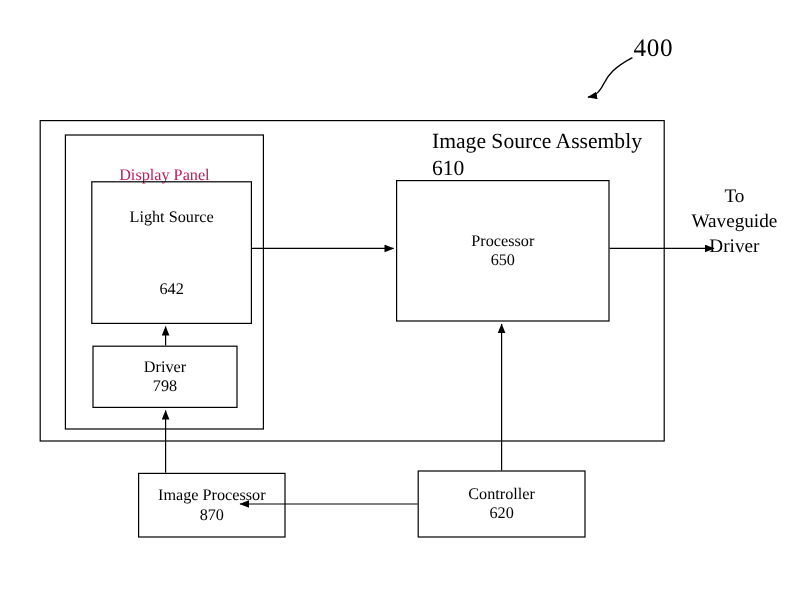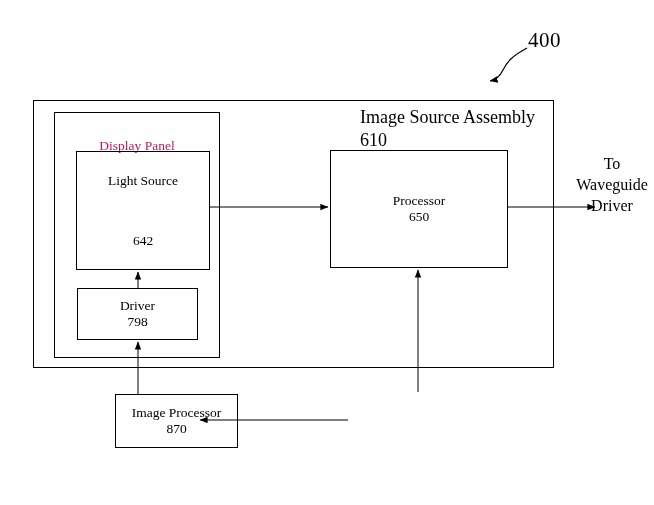--- a/index.html
+++ b/index.html
@@ -96,20 +96,24 @@
   <div class="box centered-label" style="left:330px; top:150px; width:178px; height:118px;">
     <div class="box-title">Processor</div>
     <div class="box-title">650</div>
   </div>
 
   <div class="box centered-label" style="left:75px; top:394px; width:123px; height:54px;margin-left:40px;">
     <div class="box-title">Image Processor</div>
     <div class="box-title">870</div>
   </div>
 
+  <div class="box centered-label" style="left:348px; top:392px; width:140px; height:56px;">
+    <div class="box-title">Controller</div>
+    <div class="box-title">620</div>
+  </div>
 
   <div class="out-label" style="left:572px; top:154px; width:80px;">
     <div>To</div>
     <div>Waveguide</div>
     <div>Driver</div>
   </div>
 
   <svg class="overlay" viewBox="0 0 654 505">
     <defs>
       <marker id="arrow" markerWidth="9" markerHeight="9" refX="7.6" refY="3.2" orient="auto" markerUnits="userSpaceOnUse">

